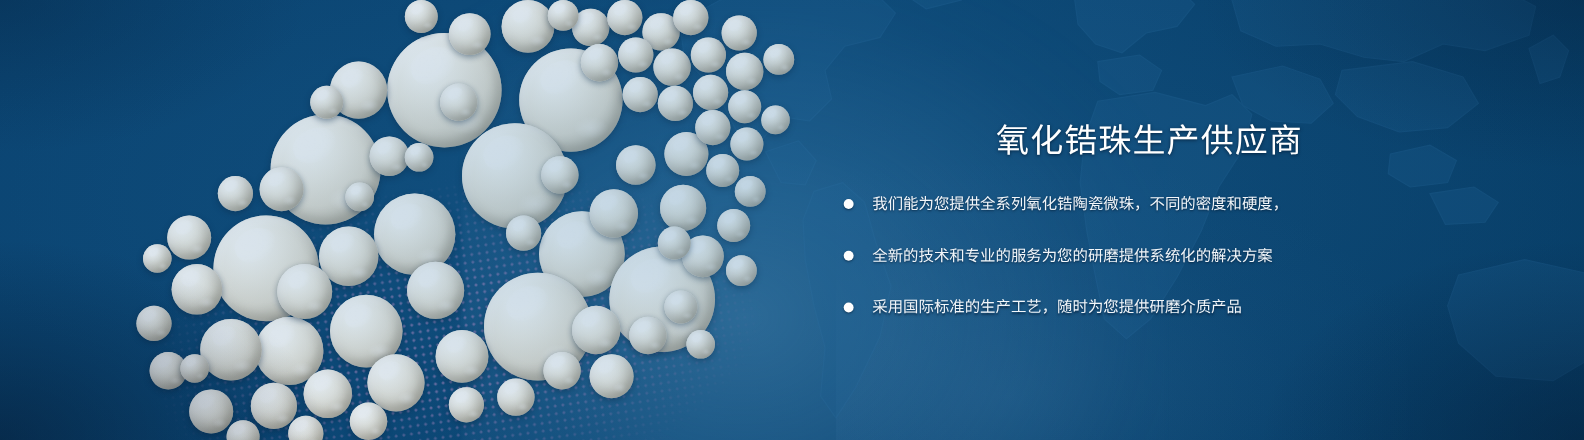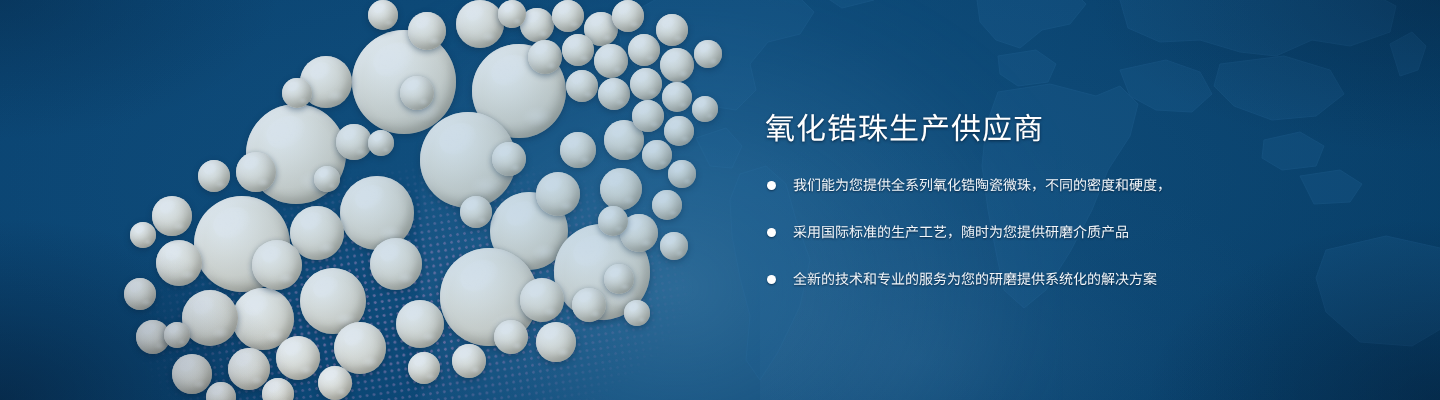--- a/index.html
+++ b/index.html
@@ -113,20 +113,21 @@
     width:560px;
   }
   .headline{
     font-size:30px;
     line-height:42px;
     letter-spacing:1px;
     color:#ffffff;
     font-weight:400;
     text-shadow:0 1px 3px rgba(2,22,44,0.75);
     white-space:nowrap;
+    text-align:center;
   }
   .bullets{
     list-style:none;
     margin-top:22px;
   }
   .bullet{
     position:relative;
     padding-left:28px;
     margin-bottom:5px;
     font-size:14px;
@@ -283,24 +284,24 @@
 
     <ul class="bullets">
 
       <li class="bullet">
         <span class="dot"></span>
         <span class="line">我们能为您提供全系列氧化锆陶瓷微珠，不同的密度和硬度，</span>
       </li>
 
       <li class="bullet">
         <span class="dot"></span>
+        <span class="line">全新的技术和专业的服务为您的研磨提供系统化的解决方案</span>
+      </li>
+
+      <li class="bullet">
+        <span class="dot"></span>
         <span class="line">采用国际标准的生产工艺，随时为您提供研磨介质产品</span>
       </li>
 
-      <li class="bullet">
-        <span class="dot"></span>
-        <span class="line">全新的技术和专业的服务为您的研磨提供系统化的解决方案</span>
-      </li>
-
     </ul>
   </div>
 
 </div>
 
 </body></html>

